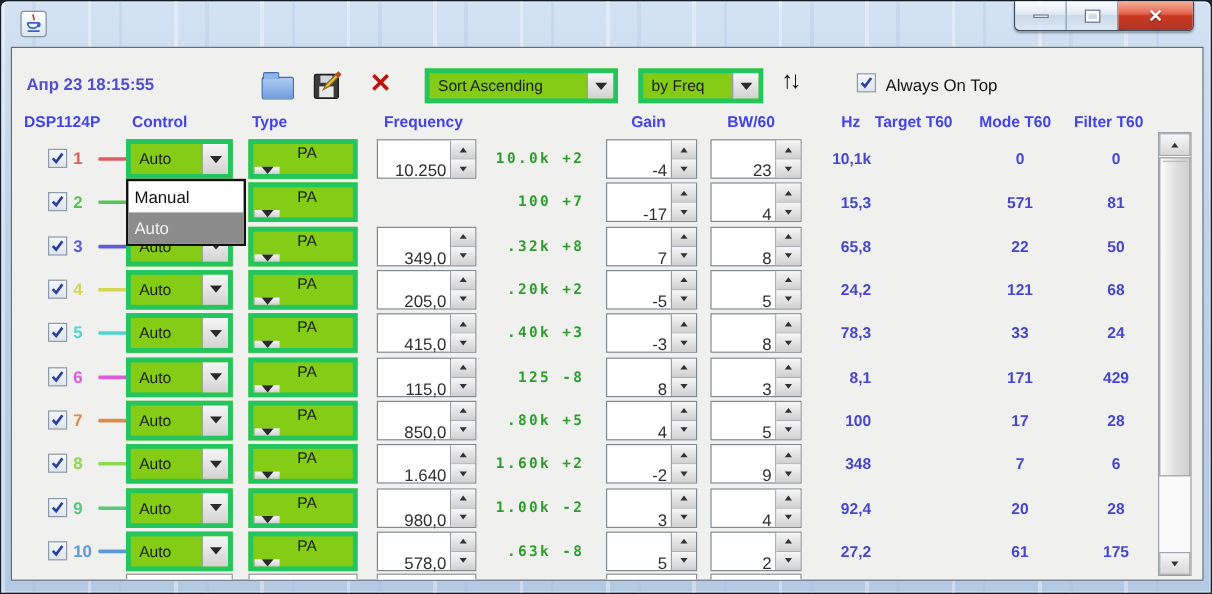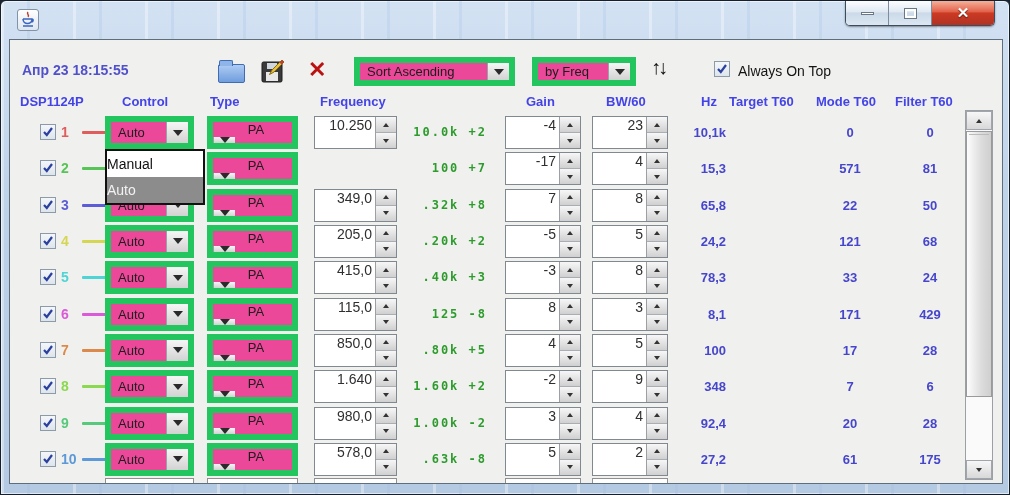--- a/index.html
+++ b/index.html
@@ -31,21 +31,21 @@
   .client{ position:absolute; left:8px; top:38px; width:994px; height:445px;
     background:#f0f0ee; border:1px solid #5f6e7d; overflow:hidden; }
   
   .tb-date{ position:absolute; left:12px; top:22px; font-size:14px; font-weight:bold; color:#5050cd; }
   .icon-folder{ position:absolute; left:208px; top:24px; width:27px; height:19px;
     background:linear-gradient(#aecbf2,#6f9ede); border:1px solid #3f6cb4; border-radius:2px; }
   .icon-folder::before{ content:""; position:absolute; left:0; top:-5px; width:12px; height:5px;
     background:#8fb4e8; border:1px solid #3f6cb4; border-bottom:none; border-radius:2px 2px 0 0; }
   .icon-save{ position:absolute; left:250px; top:18px; width:26px; height:26px; }
   .icon-redx{ position:absolute; left:298px; top:17px; font-size:22px; font-weight:bold; color:#bb1111; }
-  .combo{ background:#ec4899; border:6px solid #22c55e; display:flex; align-items:center; }
+  .combo{ background:#84cc16; border:4px solid #22c55e; display:flex; align-items:center; }
   .combo .txt{ flex:1; padding-left:7px; font-size:13px; color:#1c1c1c; white-space:nowrap; overflow:hidden; }
   .combo .abtn{ width:22px; align-self:stretch; background:linear-gradient(#f6f6f6,#d2d2d2);
     border-left:1px solid #9aa0a6; display:flex; align-items:center; justify-content:center; }
   .tri-dn{ width:0; height:0; border-left:5px solid transparent; border-right:5px solid transparent; border-top:6px solid #2a2a2a; }
   .tri-dn.sm{ border-left-width:3px; border-right-width:3px; border-top-width:4px; border-top-color:#333; }
   .tri-up.sm{ width:0; height:0; border-left:3px solid transparent; border-right:3px solid transparent; border-bottom:4px solid #333; }
   .tb-sort{ position:absolute; left:344px; top:17px; width:161px; height:29px; }
   .tb-byfreq{ position:absolute; left:522px; top:17px; width:104px; height:29px; }
   .icon-arrows{ position:absolute; left:641px; top:16px; font-size:20px; font-weight:bold; color:#111; letter-spacing:-3px; }
   .tb-cb{ position:absolute; left:704px; top:21px; }
@@ -57,37 +57,37 @@
   
   #rows{ position:absolute; inset:0; }
   .row{ position:absolute; left:0; width:994px; height:36px; }
   .row .cb{ position:absolute; left:30px; top:9px; }
   .rnum{ position:absolute; left:51px; top:0; width:24px; line-height:35px; font-size:14px; font-weight:bold; }
   .rline{ position:absolute; left:72px; top:16px; width:24px; height:3px; border-radius:1px; }
   .row .combo, .spinner{ position:absolute; top:1px; height:33px; }
   .c-control{ left:95px; width:89px; }
   .c-type{ left:197px; width:91px;flex-direction:column; }
   .spinner{ background:#fff; border:1px solid #808890; display:flex; }
-  .spinner .val{ flex:1; font-size:14px; color:#2f2f2f; text-align:right; padding:0 3px 0 0; white-space:nowrap; }
+  .spinner .val{ flex:1; font-size:14px; color:#2f2f2f; text-align:right; padding:17px 3px 0 0; white-space:nowrap; }
   .spbtns{ width:21px; display:flex; flex-direction:column; border-left:1px solid #9aa0a6; }
   .spbtns span{ flex:1; background:linear-gradient(#f7f7f7,#d0d0d0); display:flex; align-items:center; justify-content:center; }
   .spbtns span:first-child{ border-bottom:1px solid #a8aeb4; }
   .s-freq{ left:304px; width:83px; }
   .s-gain{ left:495px; width:76px; }
   .s-bw{ left:582px; width:76px; }
   .disp{ position:absolute; left:381px; top:0; width:96px; line-height:35px; text-align:right;
     font-family:"DejaVu Sans Mono", monospace; font-size:12px; font-weight:bold; color:#2d9c2d;
     letter-spacing:2px; white-space:pre; }
   .bluev{ position:absolute; top:0; line-height:35px; font-size:13px; font-weight:bold; color:#4646cc; }
   .v-hz{ left:642px; width:74px; text-align:right; }
   .v-mode{ left:800px; width:80px; text-align:center; }
   .v-filter{ left:880px; width:80px; text-align:center; }
   
   .popup{ position:absolute; left:95px; top:109px; width:100px; border:2px solid #111; background:#fff; z-index:50; }
-  .popup .item{ height:26px; line-height:26px; font-size:14px; color:#111; }
+  .popup .item{ height:26px; line-height:26px; padding-left:5px; font-size:14px; color:#111; }
   .popup .item.hl{ background:#8c8c8c; color:#f2f2f2; }
   
   .sbar{ position:absolute; left:955px; top:70px; width:28px; height:370px; background:#fafafa; border:1px solid #9aa0a6; }
   .sbtn{ position:absolute; left:0; width:26px; height:19px; background:linear-gradient(#f7f7f7,#d8d8d8);
     border:1px solid #a0a6ac; display:flex; align-items:center; justify-content:center; }
   .sbtn.up{ top:0; } .sbtn.dn{ bottom:0; }
   .sthumb{ position:absolute; left:0; top:20px; width:26px; height:266px;
     background:linear-gradient(90deg,#fdfdfd,#dcdcdc 60%,#cfcfcf); border:1px solid #9a9a9a; }
   .sthumb::before{ content:""; position:absolute; left:2px; top:2px; right:2px; height:1px; background:#bbb; }
   
@@ -149,21 +149,21 @@
     <div class="tb-cb">
       <span class="cbox">
         <svg width="12" height="12" viewBox="0 0 12 12">
             <path d="M2 6 L4.8 9 L10 2" stroke="#2b3f9e" stroke-width="2.2" fill="none"></path>
           </svg>
       </span>
     </div>
     <div class="tb-aot">Always On Top</div>
 
     <div class="hdr" style="left:10px">DSP1124P</div>
-    <div class="hdr" style="left:112px">Control</div>
+    <div class="hdr" style="left:100px">Control</div>
     <div class="hdr" style="left:200px">Type</div>
     <div class="hdr" style="left:310px">Frequency</div>
     <div class="hdr" style="left:516px">Gain</div>
     <div class="hdr" style="left:596px">BW/60</div>
     <div class="hdr" style="left:691px">Hz</div>
     <div class="hdr" style="left:719px">Target T60</div>
     <div class="hdr" style="left:806px">Mode T60</div>
     <div class="hdr" style="left:885px">Filter T60</div>
 
     <div id="rows">

